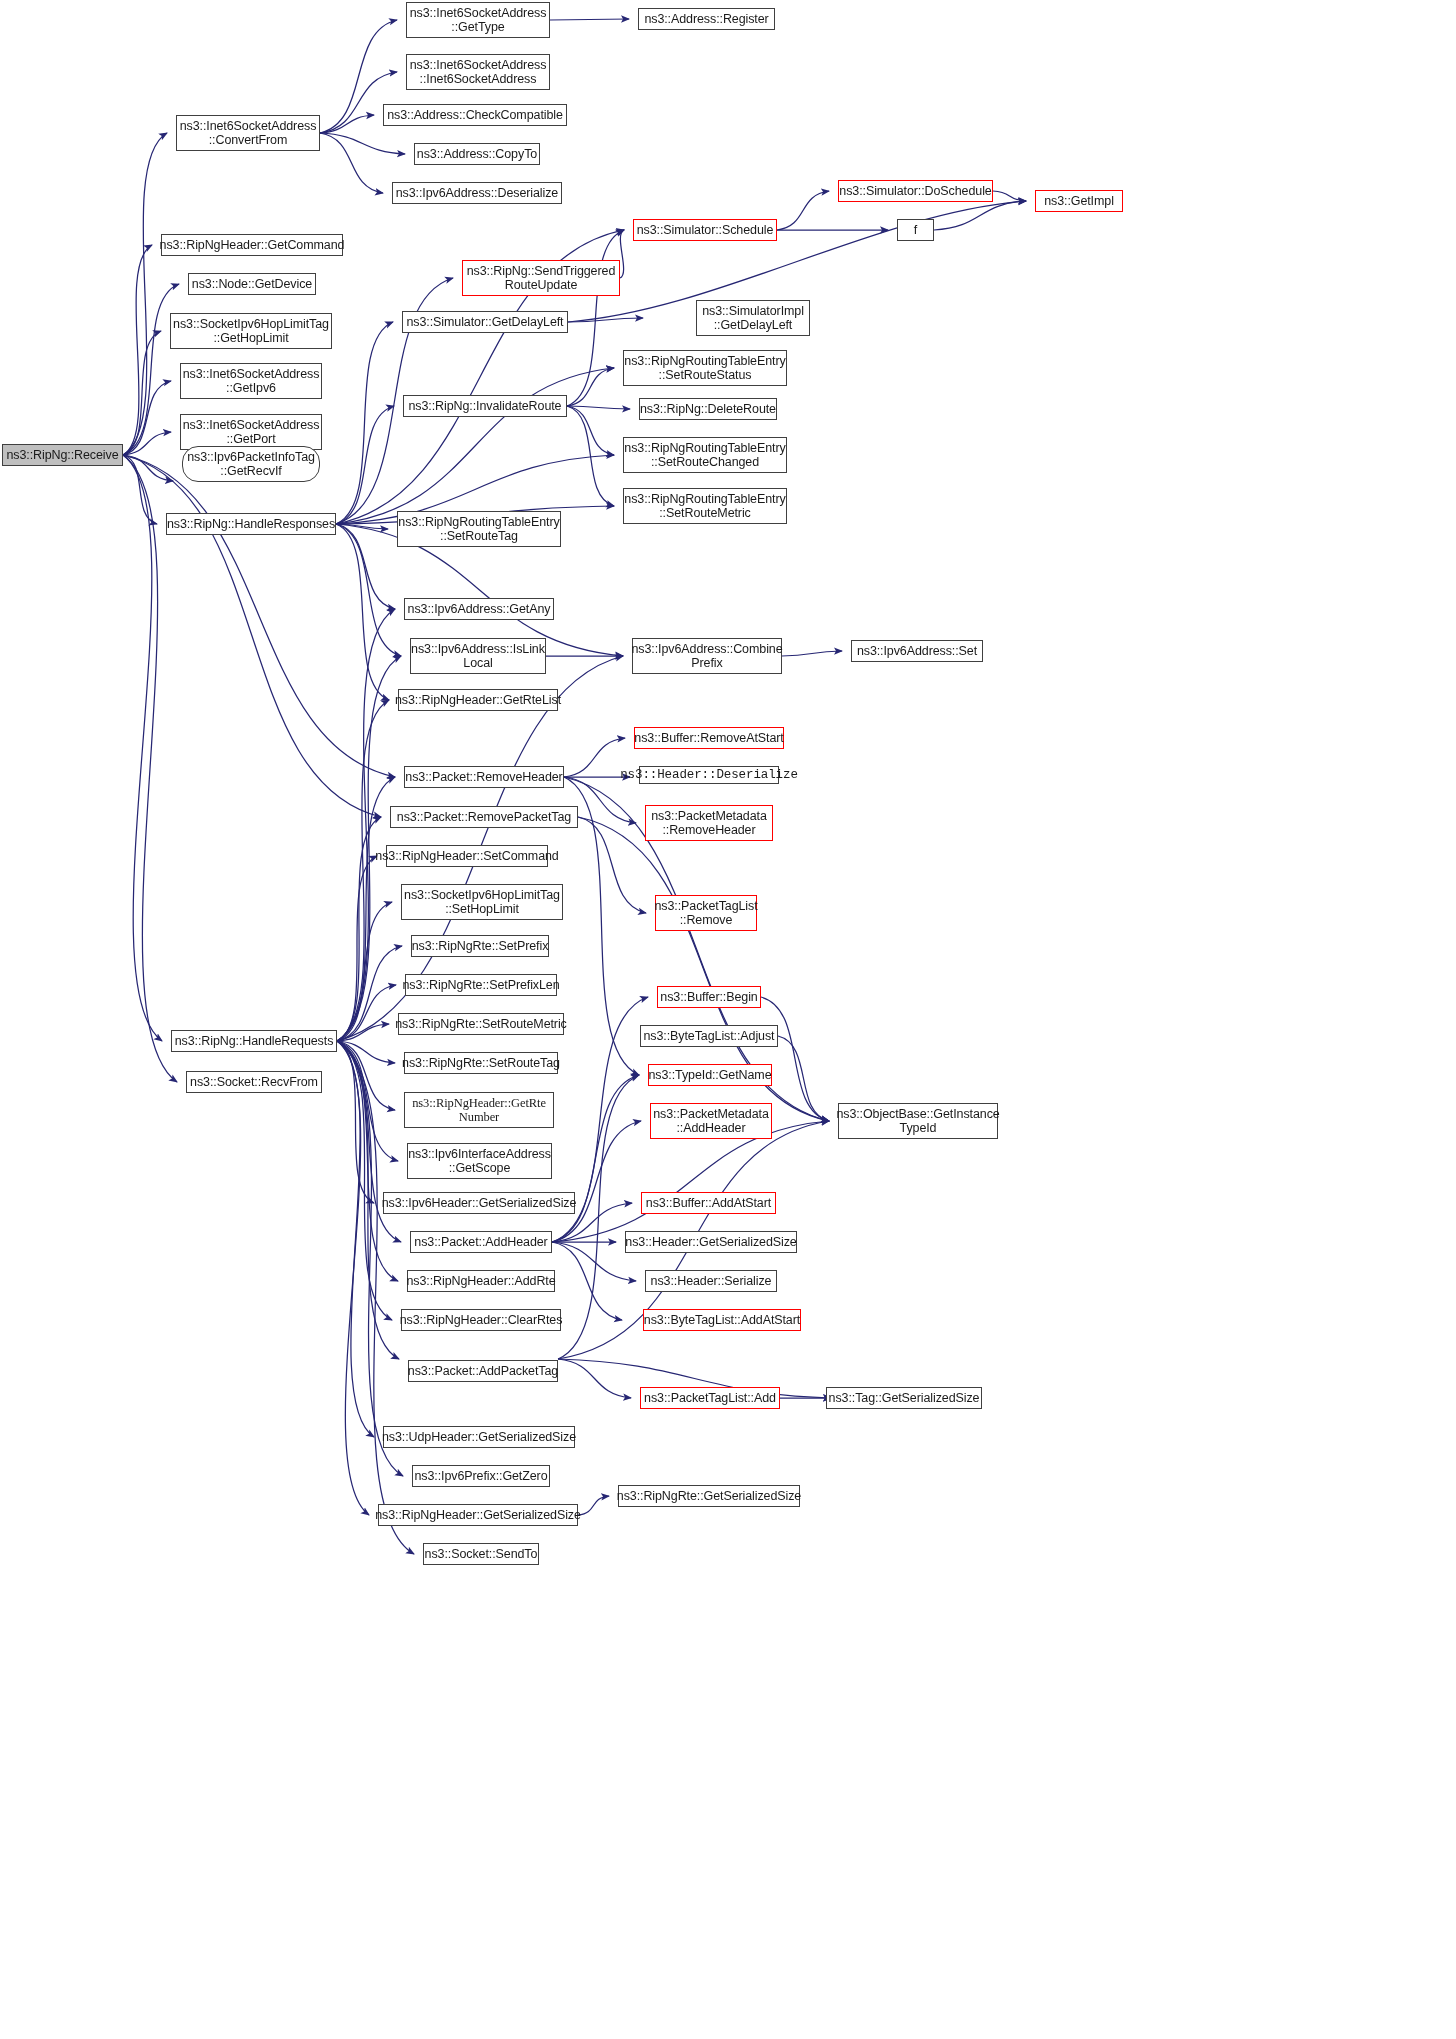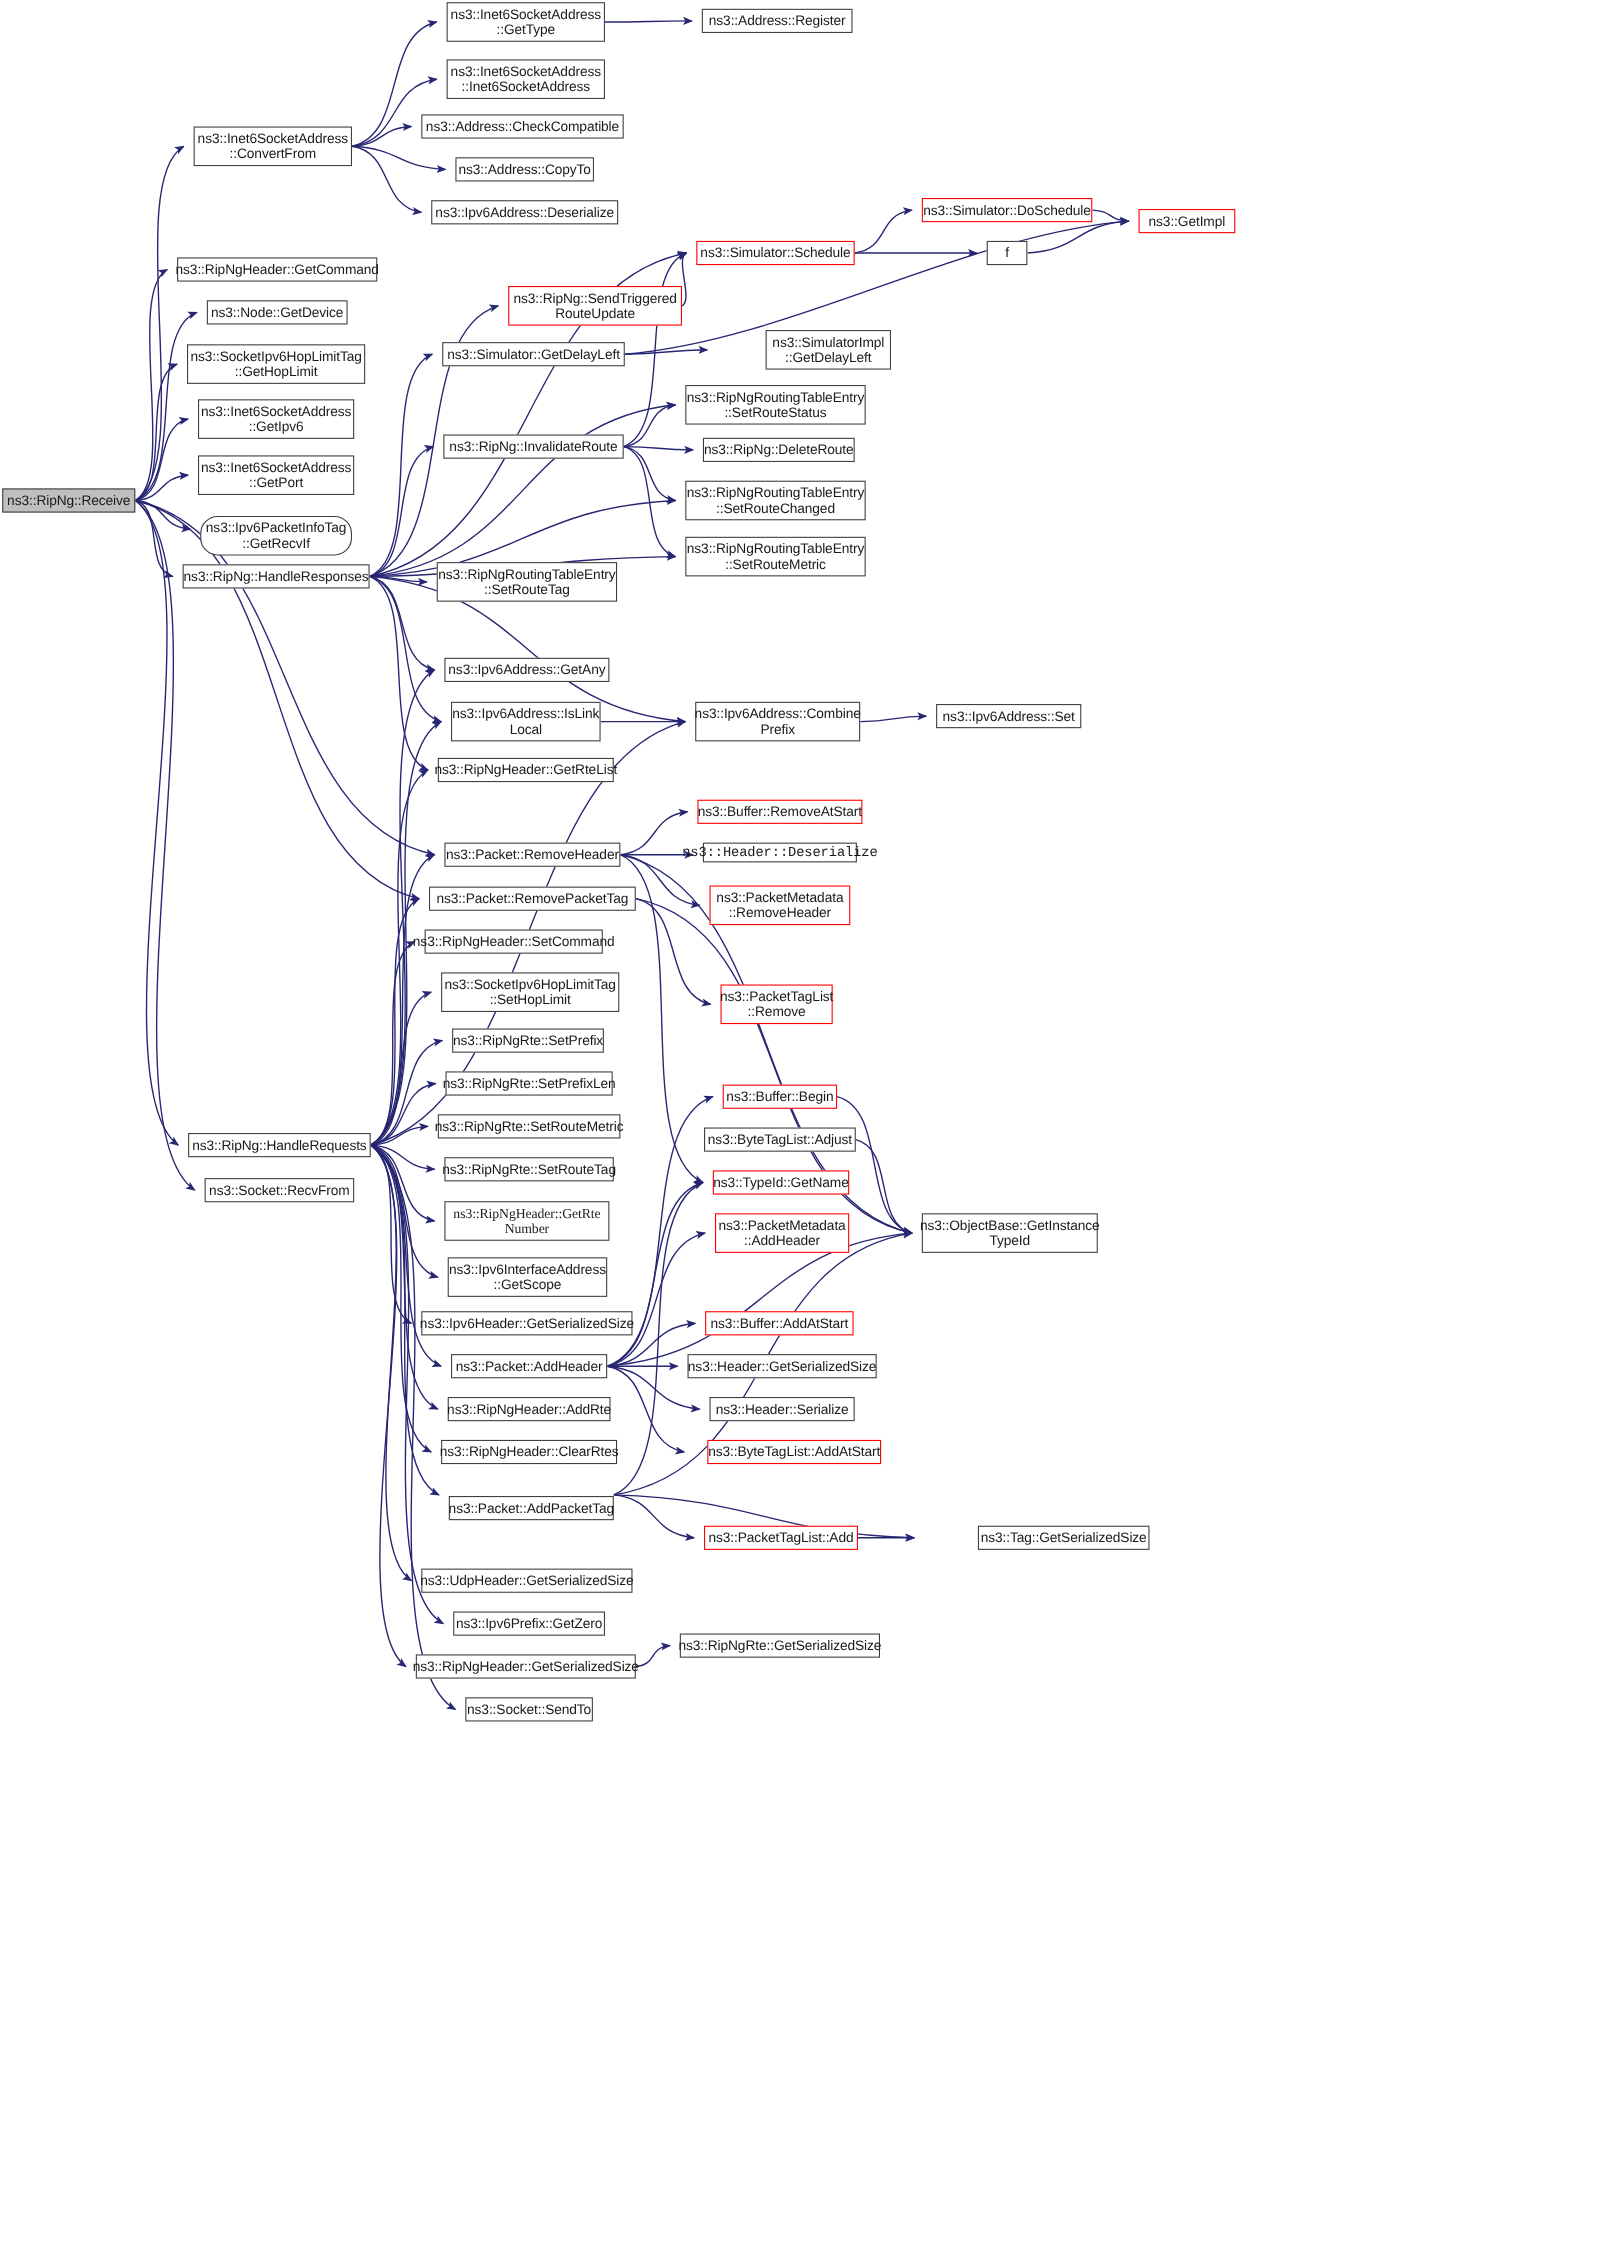--- a/index.html
+++ b/index.html
@@ -162,21 +162,21 @@
       <div class="node" style="left: 414px; top: 143px; width: 126px; height: 22px;">ns3::Address::CopyTo</div>
       <div class="node" style="left: 392px; top: 182px; width: 170px; height: 22px;">ns3::Ipv6Address::Deserialize</div>
       <div class="node" style="left: 161px; top: 234px; width: 182px; height: 22px;">ns3::RipNgHeader::GetCommand</div>
       <div class="node" style="left: 188px; top: 273px; width: 128px; height: 22px;">ns3::Node::GetDevice</div>
       <div class="node" style="left: 170px; top: 313px; width: 162px; height: 36px;">ns3::SocketIpv6HopLimitTag
 ::GetHopLimit</div>
       <div class="node" style="left: 180px; top: 363px; width: 142px; height: 36px;">ns3::Inet6SocketAddress
 ::GetIpv6</div>
       <div class="node" style="left: 180px; top: 414px; width: 142px; height: 36px;">ns3::Inet6SocketAddress
 ::GetPort</div>
-      <div class="node" style="left: 182px; top: 469px; width: 138px; height: 36px; border-radius: 16px;">ns3::Ipv6PacketInfoTag
+      <div class="node" style="left: 182px; top: 446px; width: 138px; height: 36px; border-radius: 16px;">ns3::Ipv6PacketInfoTag
 ::GetRecvIf</div>
       <div class="node" style="left: 166px; top: 513px; width: 170px; height: 22px;">ns3::RipNg::HandleResponses</div>
       <div class="node red" style="left: 462px; top: 260px; width: 158px; height: 36px;">ns3::RipNg::SendTriggered
 RouteUpdate</div>
       <div class="node" style="left: 402px; top: 311px; width: 166px; height: 22px;">ns3::Simulator::GetDelayLeft</div>
       <div class="node" style="left: 652px; top: 300px; width: 114px; height: 36px; margin-left: 44px;">ns3::SimulatorImpl
 ::GetDelayLeft</div>
       <div class="node" style="left: 403px; top: 395px; width: 164px; height: 22px;">ns3::RipNg::InvalidateRoute</div>
       <div class="node red" style="left: 633px; top: 219px; width: 144px; height: 22px;">ns3::Simulator::Schedule</div>
       <div class="node red" style="left: 838px; top: 180px; width: 155px; height: 22px;">ns3::Simulator::DoSchedule</div>
@@ -229,20 +229,20 @@
       <div class="node" style="left: 838px; top: 1103px; width: 160px; height: 36px;">ns3::ObjectBase::GetInstance
 TypeId</div>
       <div class="node red" style="left: 641px; top: 1192px; width: 135px; height: 22px;">ns3::Buffer::AddAtStart</div>
       <div class="node" style="left: 625px; top: 1231px; width: 172px; height: 22px;">ns3::Header::GetSerializedSize</div>
       <div class="node" style="left: 645px; top: 1270px; width: 132px; height: 22px;">ns3::Header::Serialize</div>
       <div class="node red" style="left: 631px; top: 1309px; width: 158px; height: 22px; margin-left: 12px;">ns3::ByteTagList::AddAtStart</div>
       <div class="node" style="left: 407px; top: 1270px; width: 148px; height: 22px;">ns3::RipNgHeader::AddRte</div>
       <div class="node" style="left: 401px; top: 1309px; width: 160px; height: 22px;">ns3::RipNgHeader::ClearRtes</div>
       <div class="node" style="left: 408px; top: 1348px; width: 150px; height: 22px; margin-top: 12px;">ns3::Packet::AddPacketTag</div>
       <div class="node red" style="left: 640px; top: 1387px; width: 140px; height: 22px;">ns3::PacketTagList::Add</div>
-      <div class="node" style="left: 889px; top: 1387px; width: 156px; height: 22px;">ns3::Tag::GetSerializedSize</div>
+      <div class="node" style="left: 826px; top: 1387px; width: 156px; height: 22px;">ns3::Tag::GetSerializedSize</div>
       <div class="node" style="left: 383px; top: 1426px; width: 192px; height: 22px;">ns3::UdpHeader::GetSerializedSize</div>
       <div class="node" style="left: 412px; top: 1465px; width: 138px; height: 22px;">ns3::Ipv6Prefix::GetZero</div>
       <div class="node" style="left: 378px; top: 1504px; width: 200px; height: 22px;">ns3::RipNgHeader::GetSerializedSize</div>
       <div class="node" style="left: 618px; top: 1485px; width: 182px; height: 22px;">ns3::RipNgRte::GetSerializedSize</div>
       <div class="node" style="left: 423px; top: 1543px; width: 116px; height: 22px;">ns3::Socket::SendTo</div>
     </div>
 </div>
 
 </body></html>

